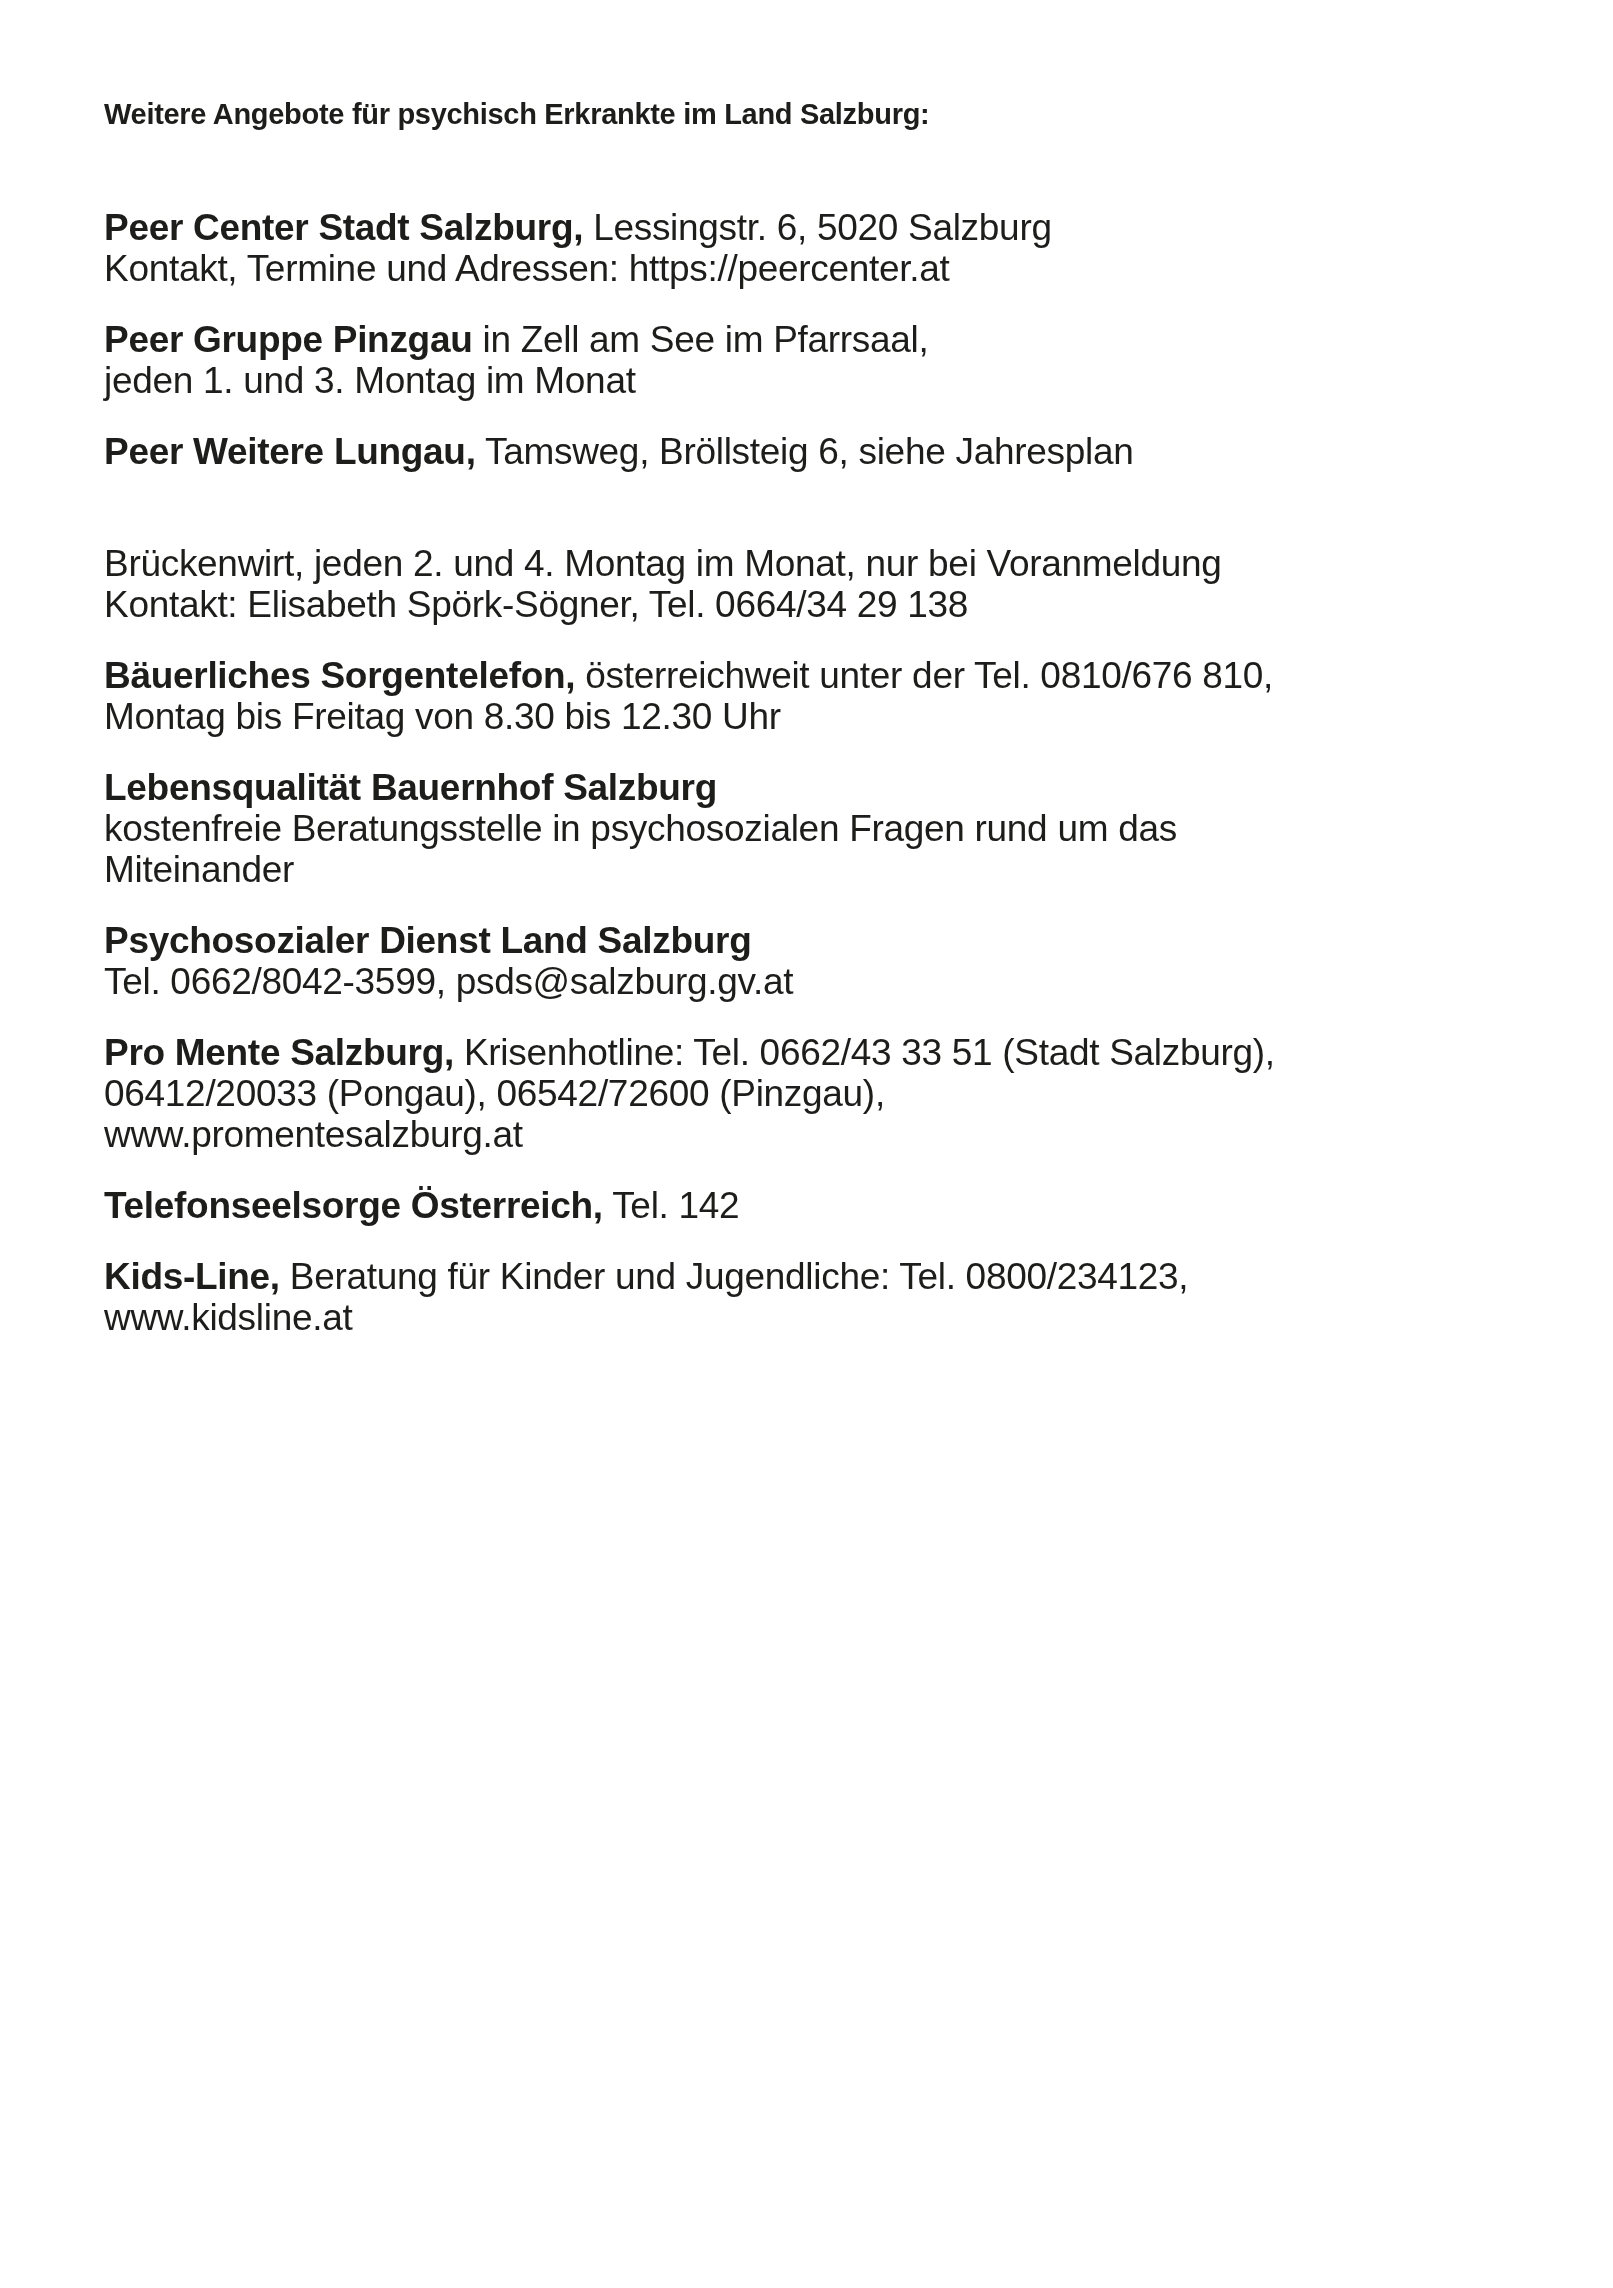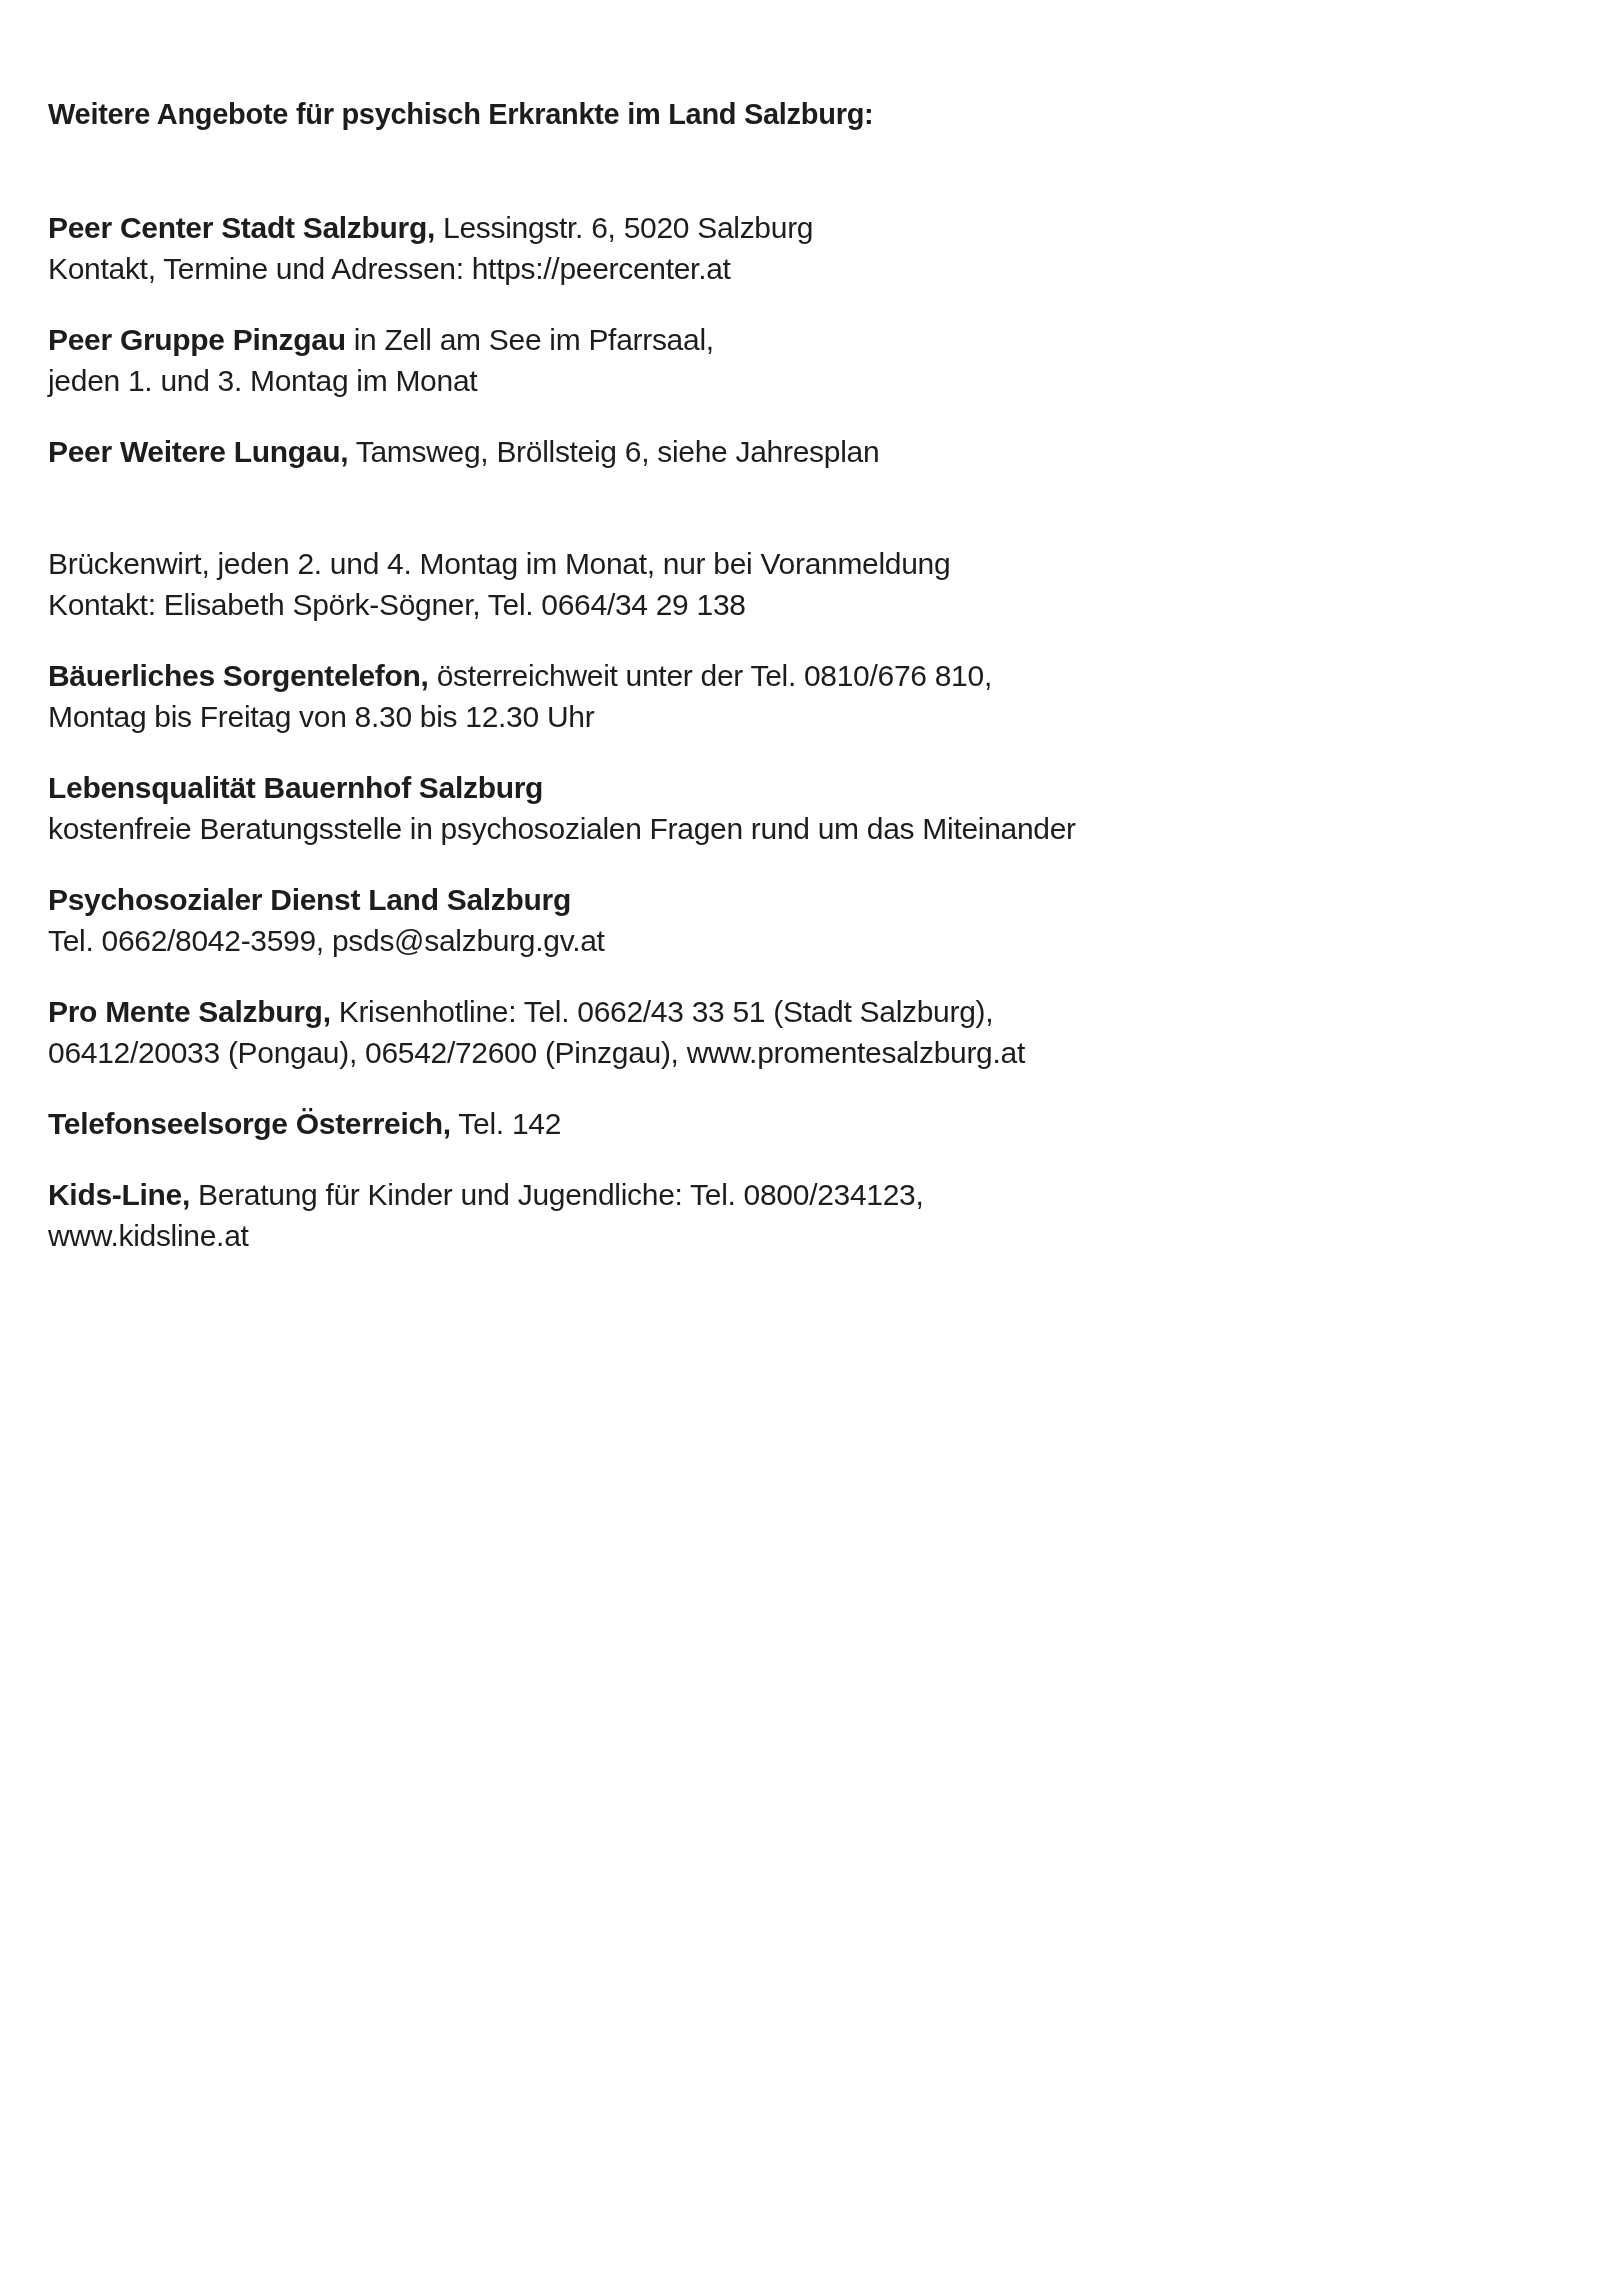--- a/index.html
+++ b/index.html
@@ -12,31 +12,31 @@
     height: 2289px;
     background: #ffffff;
     color: #1d1d1b;
     font-family: "Liberation Sans", "DejaVu Sans", sans-serif;
     letter-spacing: -0.3px;
   }
   .page {
     box-sizing: border-box;
     width: 1389px;
     height: 2289px;
-    padding: 94px 83px 0 48px;
+    padding: 94px 83px 0 104px;
     background: #ffffff;
   }
   .title {
     font-size: 29px;
     line-height: 41px;
     font-weight: bold;
     margin: 0 0 72px 0;
   }
   .entry {
-    font-size: 30px;
+    font-size: 37px;
     line-height: 41px;
     font-weight: normal;
     margin: 12px 0 30px 0;
   }
   .entry strong {
     font-weight: bold;
   }
 </style>
 </head>
 <body>

